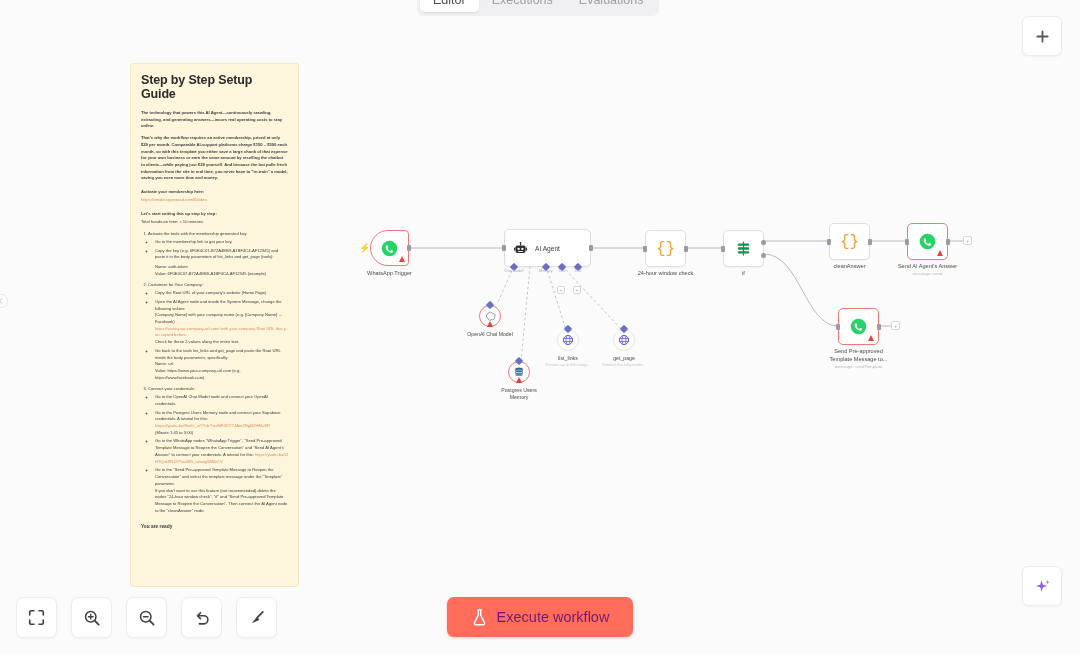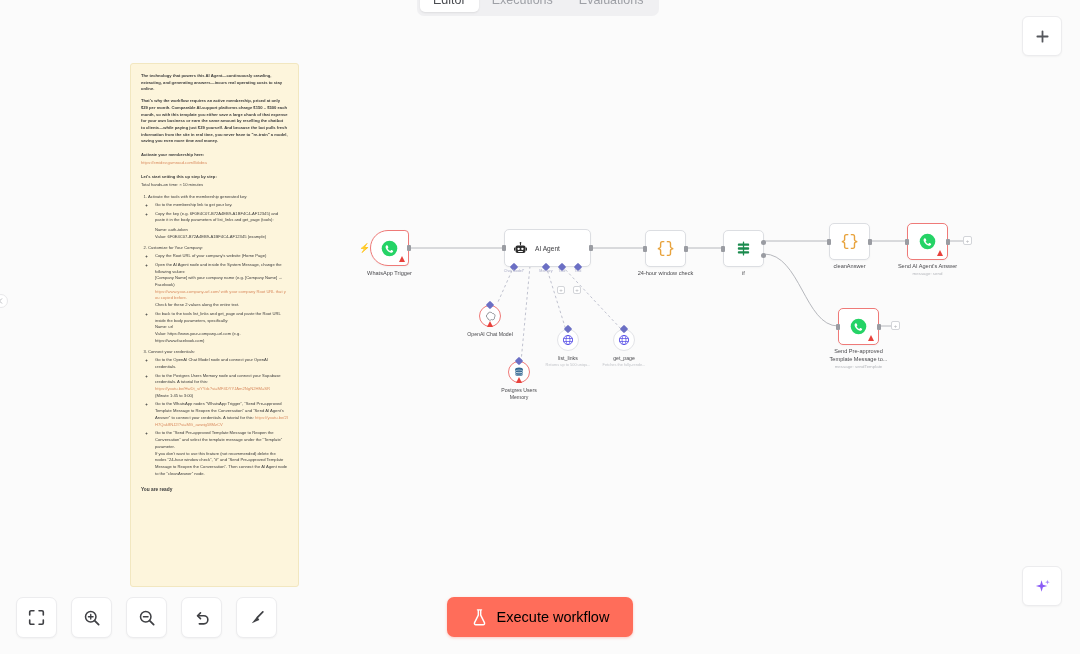--- a/index.html
+++ b/index.html
@@ -145,21 +145,21 @@
   }
 
   
   #execute-workflow-button {
     position: absolute; left: 447px; top: 597px;
     width: 186px; height: 40px;
     background: #ff6d5a; border-radius: 7px;
     display: flex; align-items: center; justify-content: center; gap: 9px;
     box-shadow: 0 1px 3px rgba(255,109,90,.35);
   }
-  #execute-workflow-button .lbl { color: #000000; font-size: 14.5px; }
+  #execute-workflow-button .lbl { color: #701a75; font-size: 14.5px; }
 </style>
 </head>
 <body>
 
 <div id="app">
 
   <svg id="wires">
     <g stroke="#b6b8bd" stroke-width="1" fill="none">
       <path d="M409,248 L504,248"></path>
       <path d="M591,248 L644,248"></path>
@@ -197,20 +197,21 @@
     </svg>
   </div>
 
   <div id="panel-collapse-handle">
     <svg width="6" height="6" viewBox="0 0 8 8">
       <path d="M5 1 L2 4 L5 7" stroke="#b2b4b9" stroke-width="1.2" fill="none" stroke-linecap="round"></path>
     </svg>
   </div>
 
   <div id="sticky-note">
+    <h1>Step by Step Setup Guide</h1>
 
     <div class="nt b">The technology that powers this AI Agent—continuously crawling, extracting, and generating answers—incurs real operating costs to stay online.</div>
     <div class="nt b">
       <span>That's why the workflow requires an active membership, priced at only $29 per month. Comparable AI-support platforms charge $150 – $500 each month, so with this template you either save a large chunk of that expense for your own business or earn the same amount by reselling the chatbot to clients—while paying just $29 yourself. And because the bot pulls </span><span class="i">fresh information from the site in real time, you never have to "re-train" a model, saving you even more time and money.</span>
     </div>
 
     <div class="nt b" style="margin-top:7px;margin-bottom:1px">Activate your membership here:</div>
     <div class="nt lnk">https://emidev.gumroad.com/l/dobra</div>
 
     <div class="nt b" style="margin-top:7px;margin-bottom:2px">Let's start setting this up step by step:</div>

